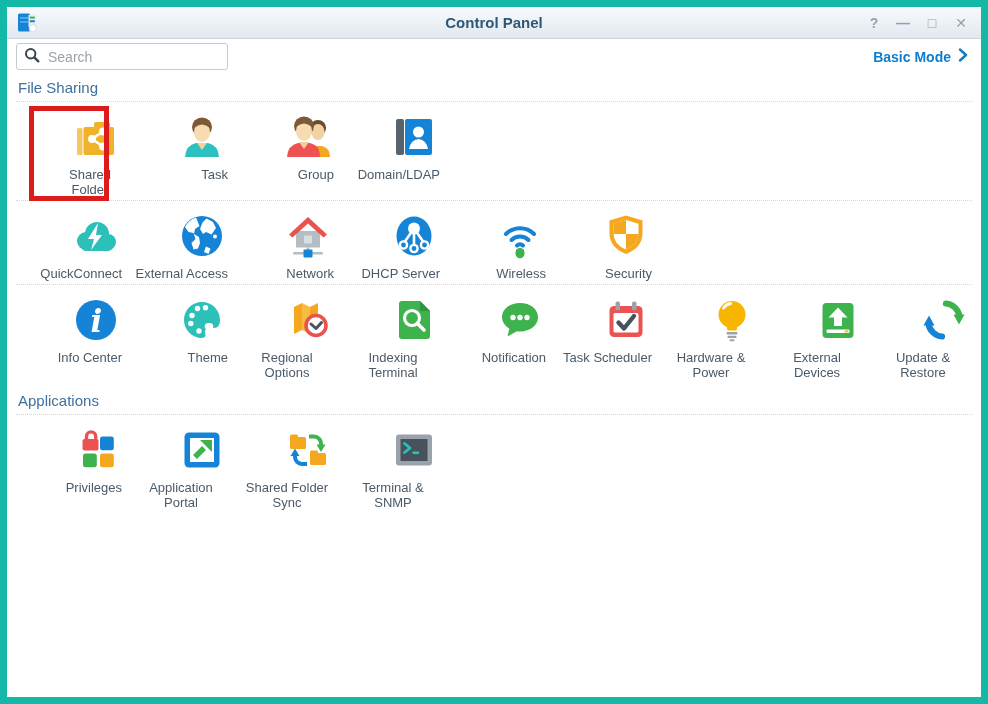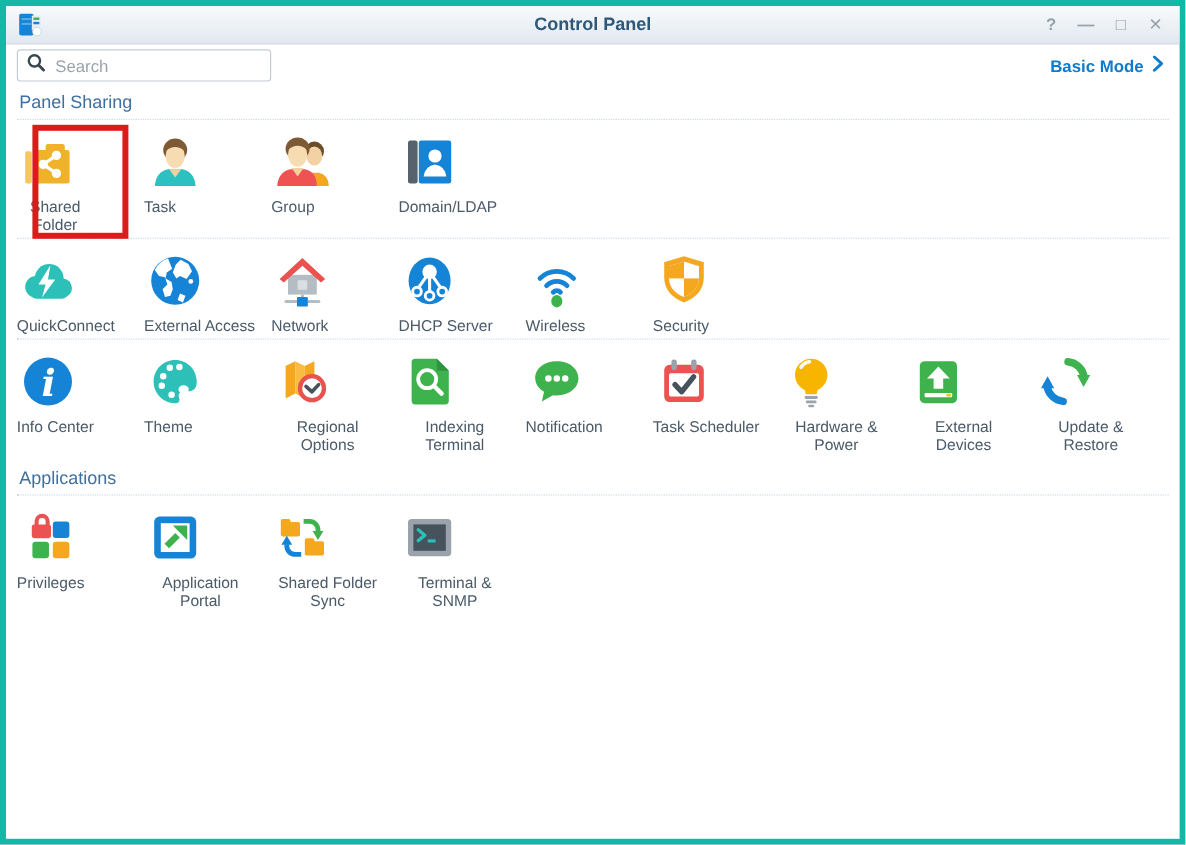--- a/index.html
+++ b/index.html
@@ -1,18 +1,18 @@
 <!DOCTYPE html>
 <html><head>
 <meta charset="utf-8">
 <style>
   html,body { margin:0; padding:0; background:#eef1f4; }
   body { width:988px; height:704px; font-family:"Liberation Sans","DejaVu Sans",sans-serif; }
   .window { width:988px; height:704px; box-sizing:border-box; background:#ffffff;
-            border:5px solid #14b8a6; overflow:hidden; }
+            border:7px solid #14b8a6; overflow:hidden; }
 
   
   .titlebar { height:31px; background:linear-gradient(#f8fbfd,#e1e8ef);
               border-bottom:1px solid #ccd5dd; position:relative;
               display:flex; align-items:center; }
   .app-icon { margin-left:8px; width:24px; height:24px; z-index:1; }
   .title { position:absolute; left:0; right:0; text-align:center;
            font-size:15px; font-weight:bold; color:#2e5778; }
   .controls { margin-left:auto; display:flex; gap:13px; padding-right:12px; z-index:1; }
   .ctrl { width:16px; text-align:center; color:#97a1ab; font-size:14px;
@@ -28,21 +28,21 @@
   .search-box input { border:none; outline:none; flex:1; font-size:14px;
                       color:#a21caf; background:transparent; font-family:inherit; }
   .search-box input::placeholder { color:#9aa4ad; }
   .basic-mode { display:flex; align-items:center; gap:7px; color:#0e7ccc;
                 font-size:14px; font-weight:bold; cursor:pointer; padding-right:4px;justify-content:flex-end; }
 
   
   .section-title { color:#40709f; font-size:15px; margin:9px 2px 5px; }
   .sec-sep { border-bottom:1px dotted #c7dbe9; height:0; }
   .sec-row { display:flex; align-items:flex-start; padding:9px 0 3px; }
-  .cell { width:106px; display:flex; flex-direction:column; align-items:flex-start;
+  .cell { width:106px; display:flex; flex-direction:column; align-items:flex-end;
           position:relative; cursor:pointer; }
   .icon52 { width:52px; height:52px; }
   .icon52 svg { display:block; width:52px; height:52px; }
   .label { margin-top:4px; font-size:13px; line-height:15px; color:#4a5a68;
            text-align:center; max-width:94px; }
   .cell.highlighted .label { max-width:64px; }
   .red-box { position:absolute; left:13px; right:13px; top:-5px; bottom:-4px;
              border:5px solid #dd1b1b; pointer-events:none; }
 </style>
 </head>
@@ -86,21 +86,21 @@
         <span>
           <svg width="10" height="14" viewBox="0 0 10 14">
             <path d="M2 1.5 L8 7 L2 12.5" fill="none" stroke="#0e7ccc" stroke-width="2.4" stroke-linecap="round" stroke-linejoin="round"></path>
           </svg>
         </span>
       </div>
     </div>
 
     <div id="sections">
         <div>
-          <div class="section-title">Panel Sharing</div>
+          <div class="section-title">File Sharing</div>
           <div class="sec-sep"></div>
           <div class="sec-row">
             <div class="cell highlighted">
               <div class="red-box"></div>
               <div class="icon52">
                 <svg viewBox="0 0 52 52">
                   <rect x="7" y="17" width="5.5" height="27" rx="1.5" fill="#f6c75e"></rect>
                   <rect x="24" y="11" width="16" height="9" rx="2" fill="#f0b22a"></rect>
                   <rect x="13.5" y="16" width="30.5" height="28" rx="2" fill="#f0b22a"></rect>
                   <g stroke="#fff" stroke-width="2.6">

